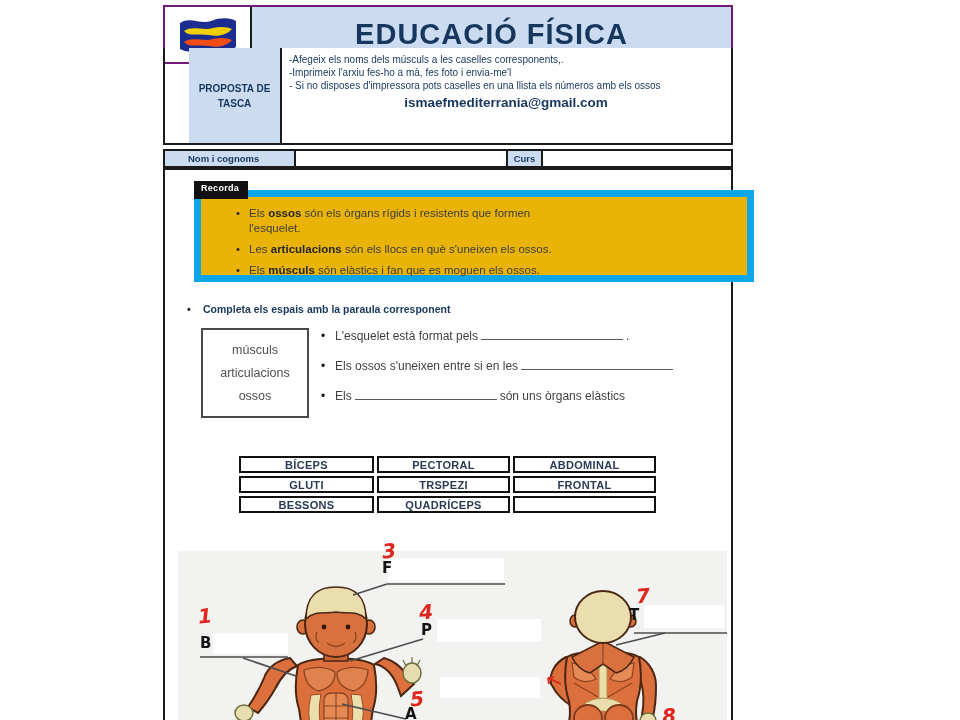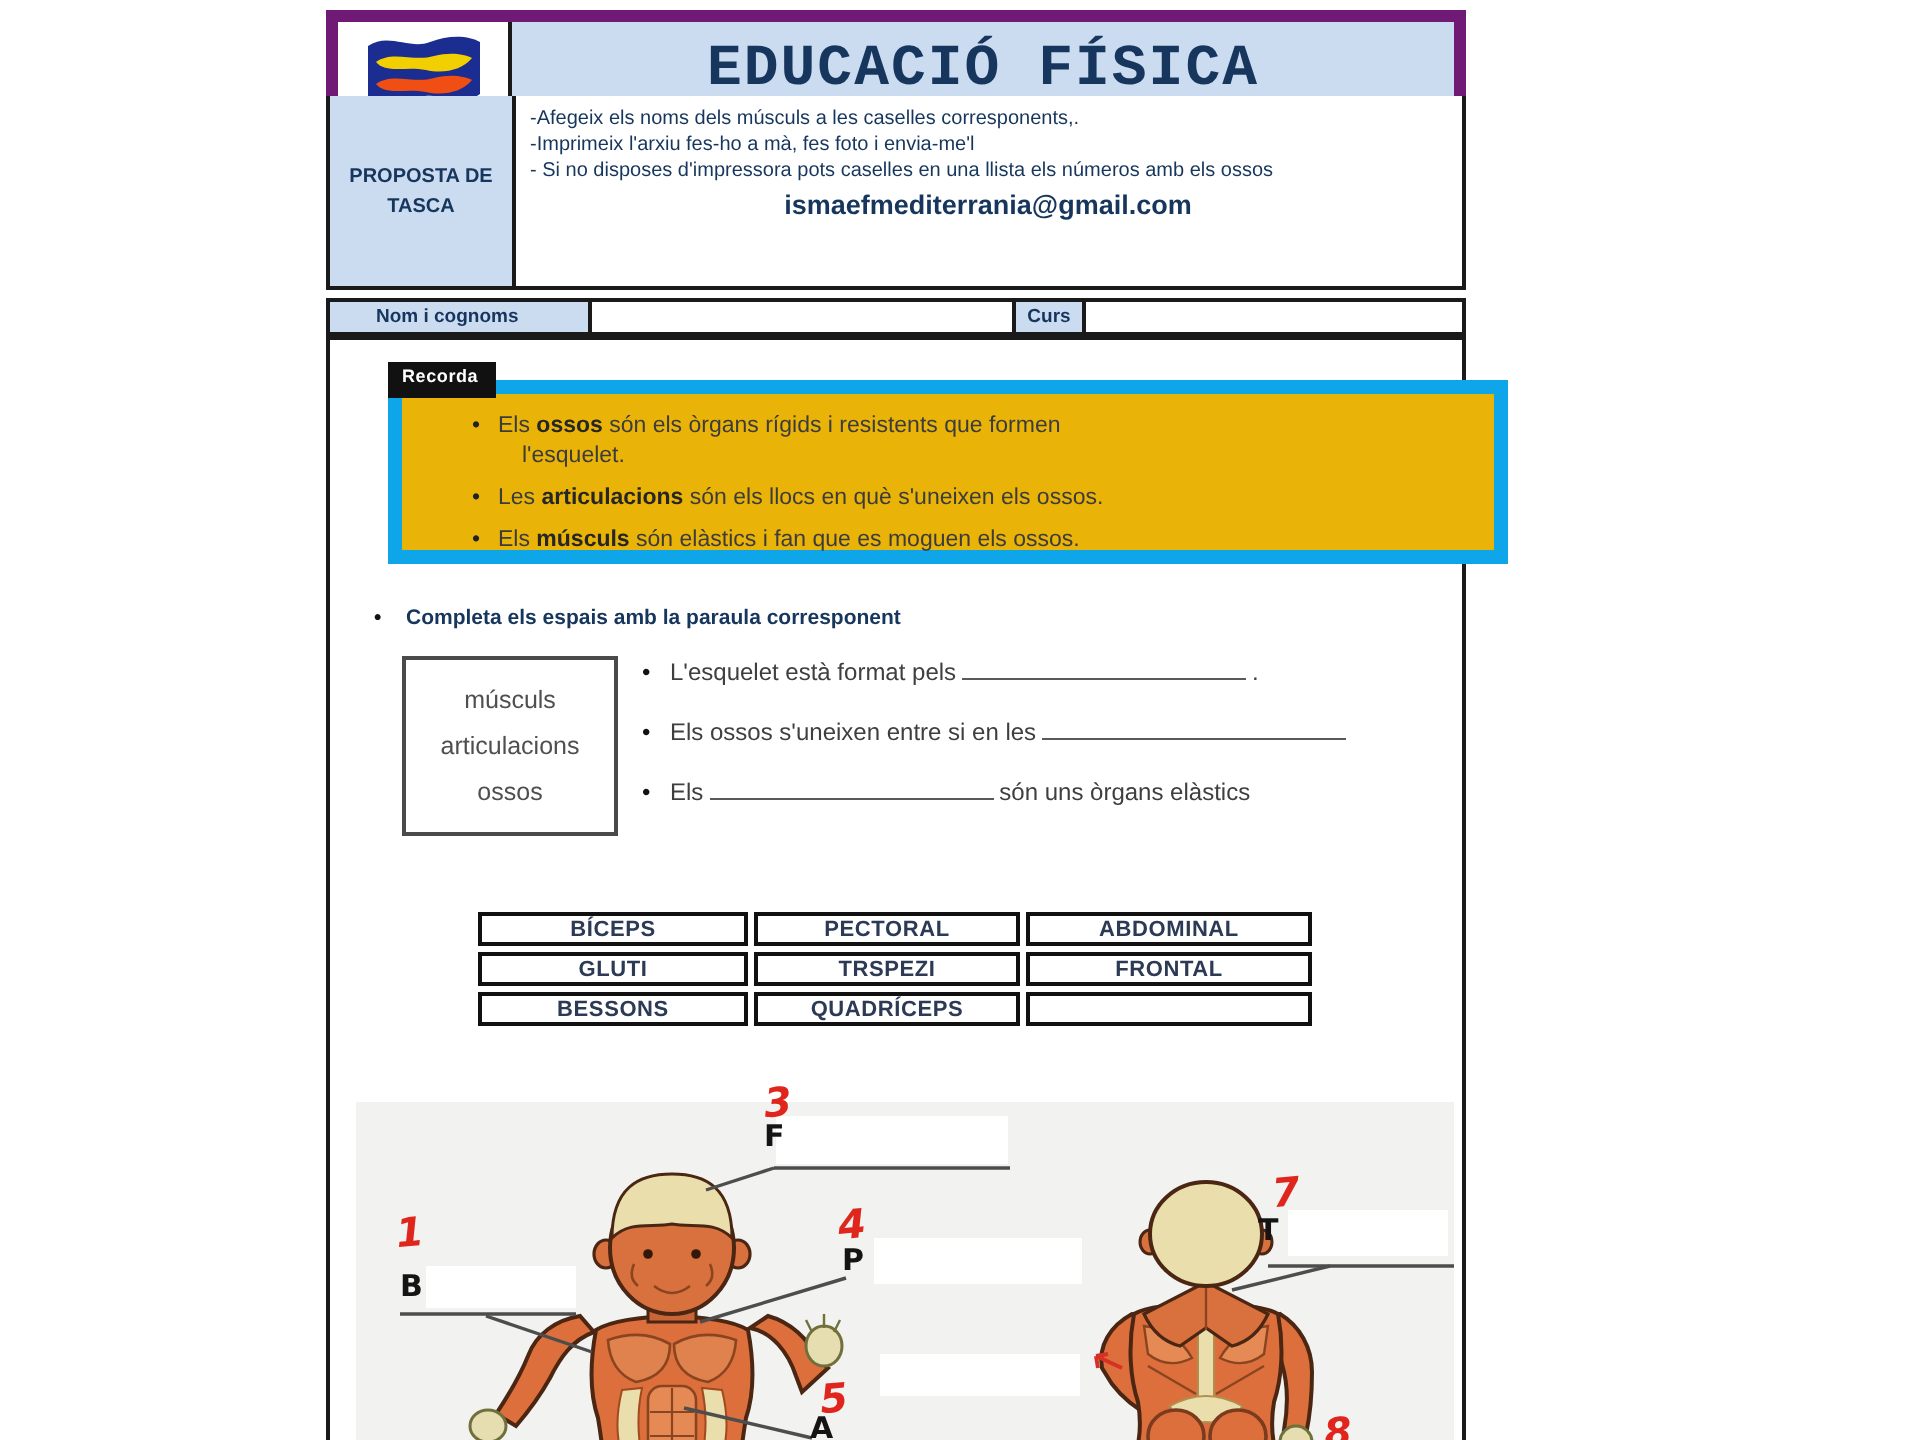--- a/index.html
+++ b/index.html
@@ -6,30 +6,30 @@
   html,body { width:960px; height:720px; }
   body {
     background:#ffffff; overflow:hidden; position:relative;
     font-family:"Liberation Sans","DejaVu Sans",sans-serif;
     -webkit-font-smoothing:antialiased;
   }
   .page { position:absolute; left:163px; top:5px; width:570px; }
   .abs { position:absolute; }
 
   
-  .row-title { left:0; top:0; width:570px; height:59px; border:6px solid #701a75; display:flex;font-family:Liberation Mono, monospace; }
+  .row-title { left:0; top:0; width:570px; height:59px; border:2px solid #701a75; display:flex; }
   .logo-cell { width:87px; height:100%; border-right:2px solid #1a1a1a; background:#fff;
                display:flex; align-items:center; justify-content:center; }
   .title-cell { flex:1; background:#cbdcf1; display:flex; align-items:center; justify-content:center; }
   .title-text { font-size:29px; font-weight:bold; color:#17365d; letter-spacing:1px; }
 
   .row-task { left:0; top:43px; width:570px; height:97px; border:2px solid #1a1a1a; border-top:none; display:flex; }
   .task-label-cell { width:93px; border-right:2px solid #1a1a1a; background:#cbdcf1;
                      display:flex; flex-direction:column; align-items:center; justify-content:center;
-                     font-size:10px; font-weight:bold; color:#17365d; line-height:1.5; text-align:center;}
+                     font-size:10px; font-weight:bold; color:#17365d; line-height:1.5; text-align:center;margin-left:24px;}
   .task-body-cell { flex:1; background:#fff; padding:5px 8px 2px 7px; }
   .task-line { font-size:10px; color:#17365d; line-height:13px; white-space:nowrap; }
   .task-email { text-align:center; font-size:13.5px; font-weight:bold; color:#17365d; margin-top:3px; }
 
   .row-name { left:0; top:144px; width:570px; height:19px; border:2px solid #1a1a1a; display:flex; }
   .name-label-cell { width:131px; background:#cbdcf1; border-right:2px solid #1a1a1a;
                      font-size:9.5px; font-weight:bold; color:#17365d; display:flex; align-items:center; padding-left:23px;}
   .name-value-cell { width:212px; background:#fff; border-right:2px solid #1a1a1a; }
   .curs-label-cell { width:35px; background:#cbdcf1; border-right:2px solid #1a1a1a;
                      font-size:9.5px; font-weight:bold; color:#17365d; display:flex; align-items:center; justify-content:center;}
@@ -38,21 +38,21 @@
   
   .content { left:0; top:163px; width:570px; height:600px; border:2px solid #1a1a1a; background:#fff; }
 
   .recorda-tab { left:29px; top:11px; background:#111111; color:#fff; font-size:9px; font-weight:bold;
                  padding:2px 9px 6px 7px; z-index:2; letter-spacing:.3px;}
   .recorda-box { left:29px; top:20px; width:560px; height:92px; border:7px solid #0ea5e9; background:#eab308;
                  padding:9px 10px 0 48px; }
   .r-item { font-size:11.5px; color:#3c3c3c; line-height:15px; position:relative; white-space:nowrap; margin-bottom:6px;}
   .r-item::before { content:"•"; position:absolute; left:-13px; color:#222; }
   .r-item .bw { font-weight:bold; color:#262626; }
-  .cont-line { white-space:nowrap;margin-left:12px; }
+  .cont-line { white-space:nowrap; }
   .cont-line:empty { display:none; }
   .r-item .cont-line { margin-bottom:0; }
 
   .completa { left:22px; top:133px; font-size:10.5px; font-weight:bold; color:#17365d; position:relative; padding-left:16px;}
   .completa::before { content:"•"; position:absolute; left:0; color:#111; }
 
   .wordbank { left:36px; top:158px; width:108px; height:90px; border:2px solid #4a4a4a; background:#fff;
               display:flex; flex-direction:column; align-items:center; justify-content:center; gap:9px;
               font-size:12.5px; color:#4f4f4f; }
 

